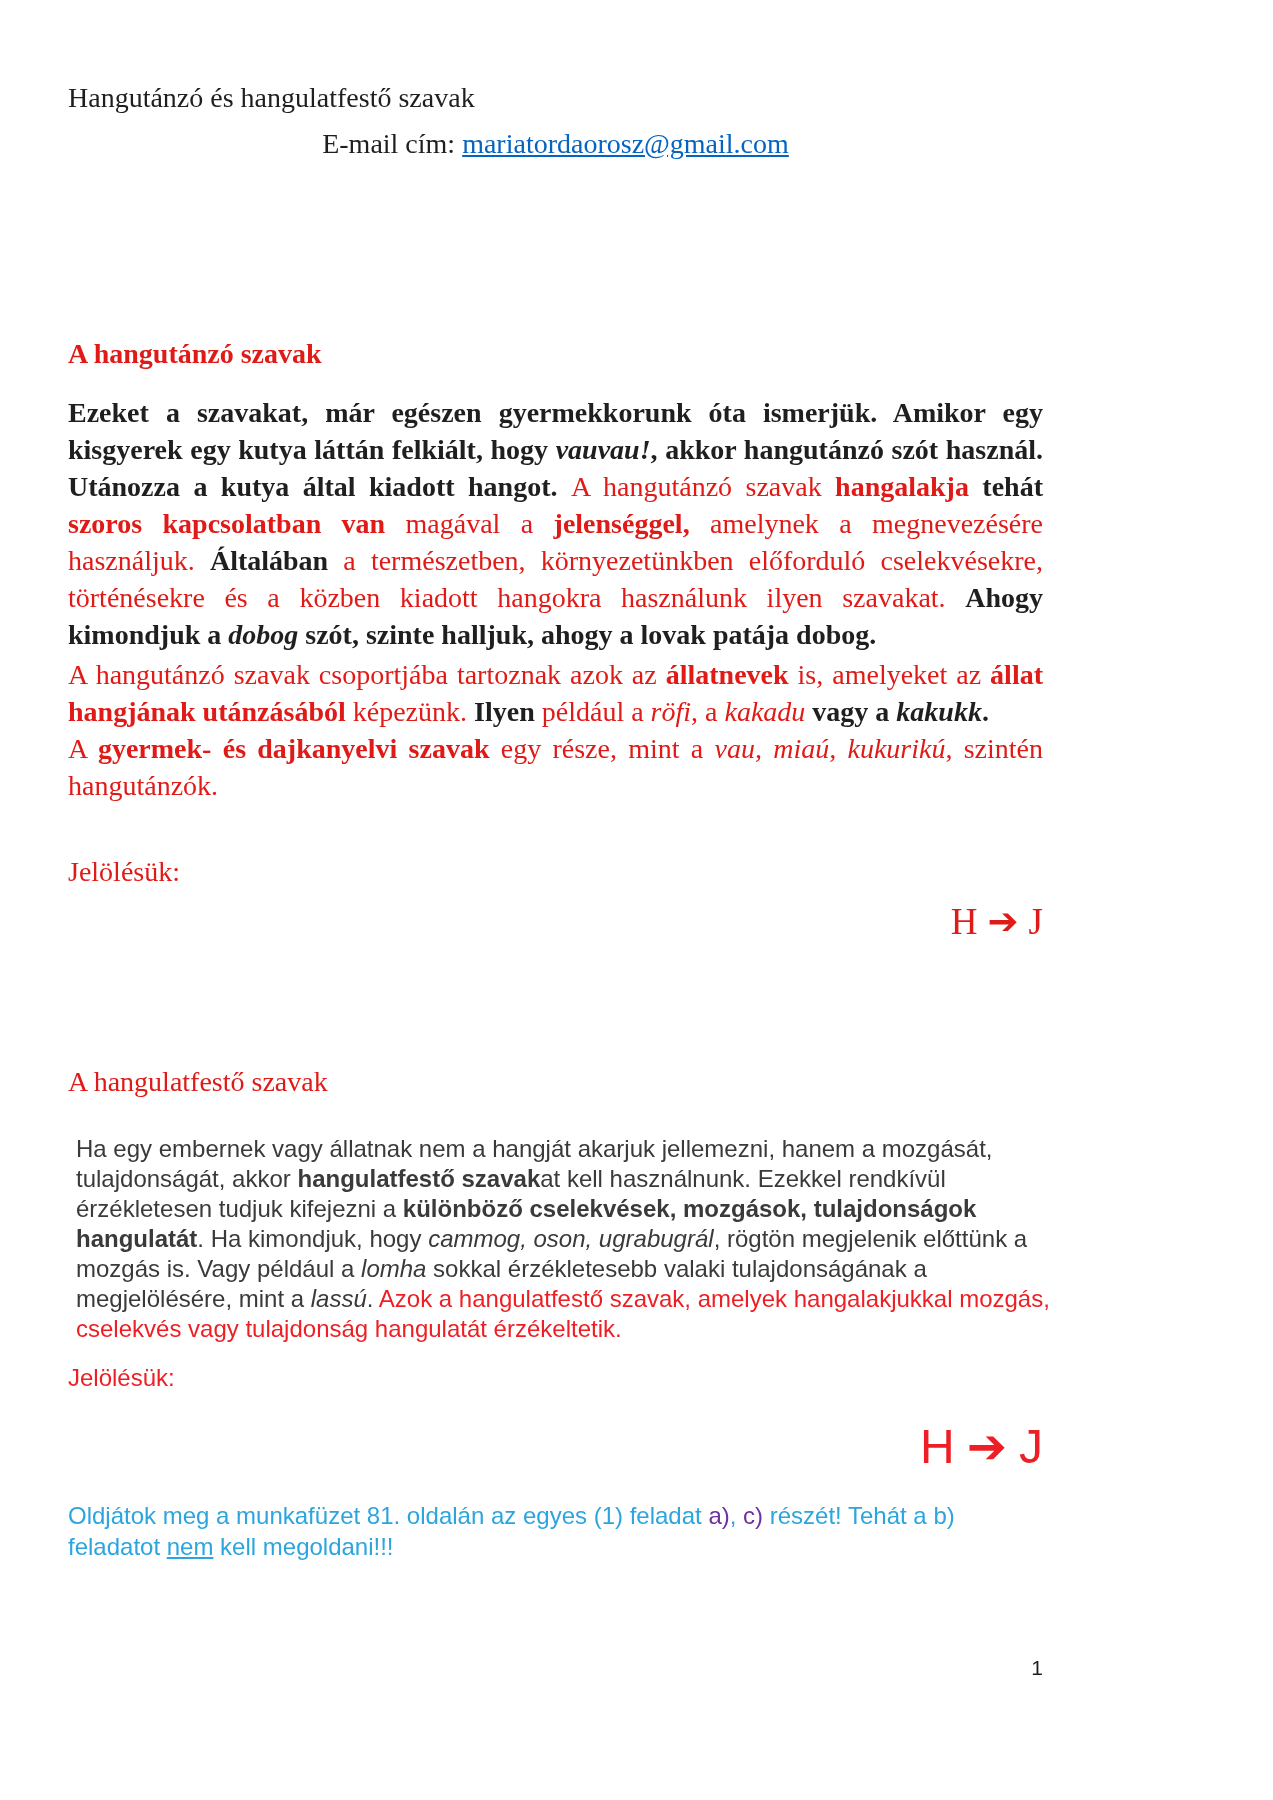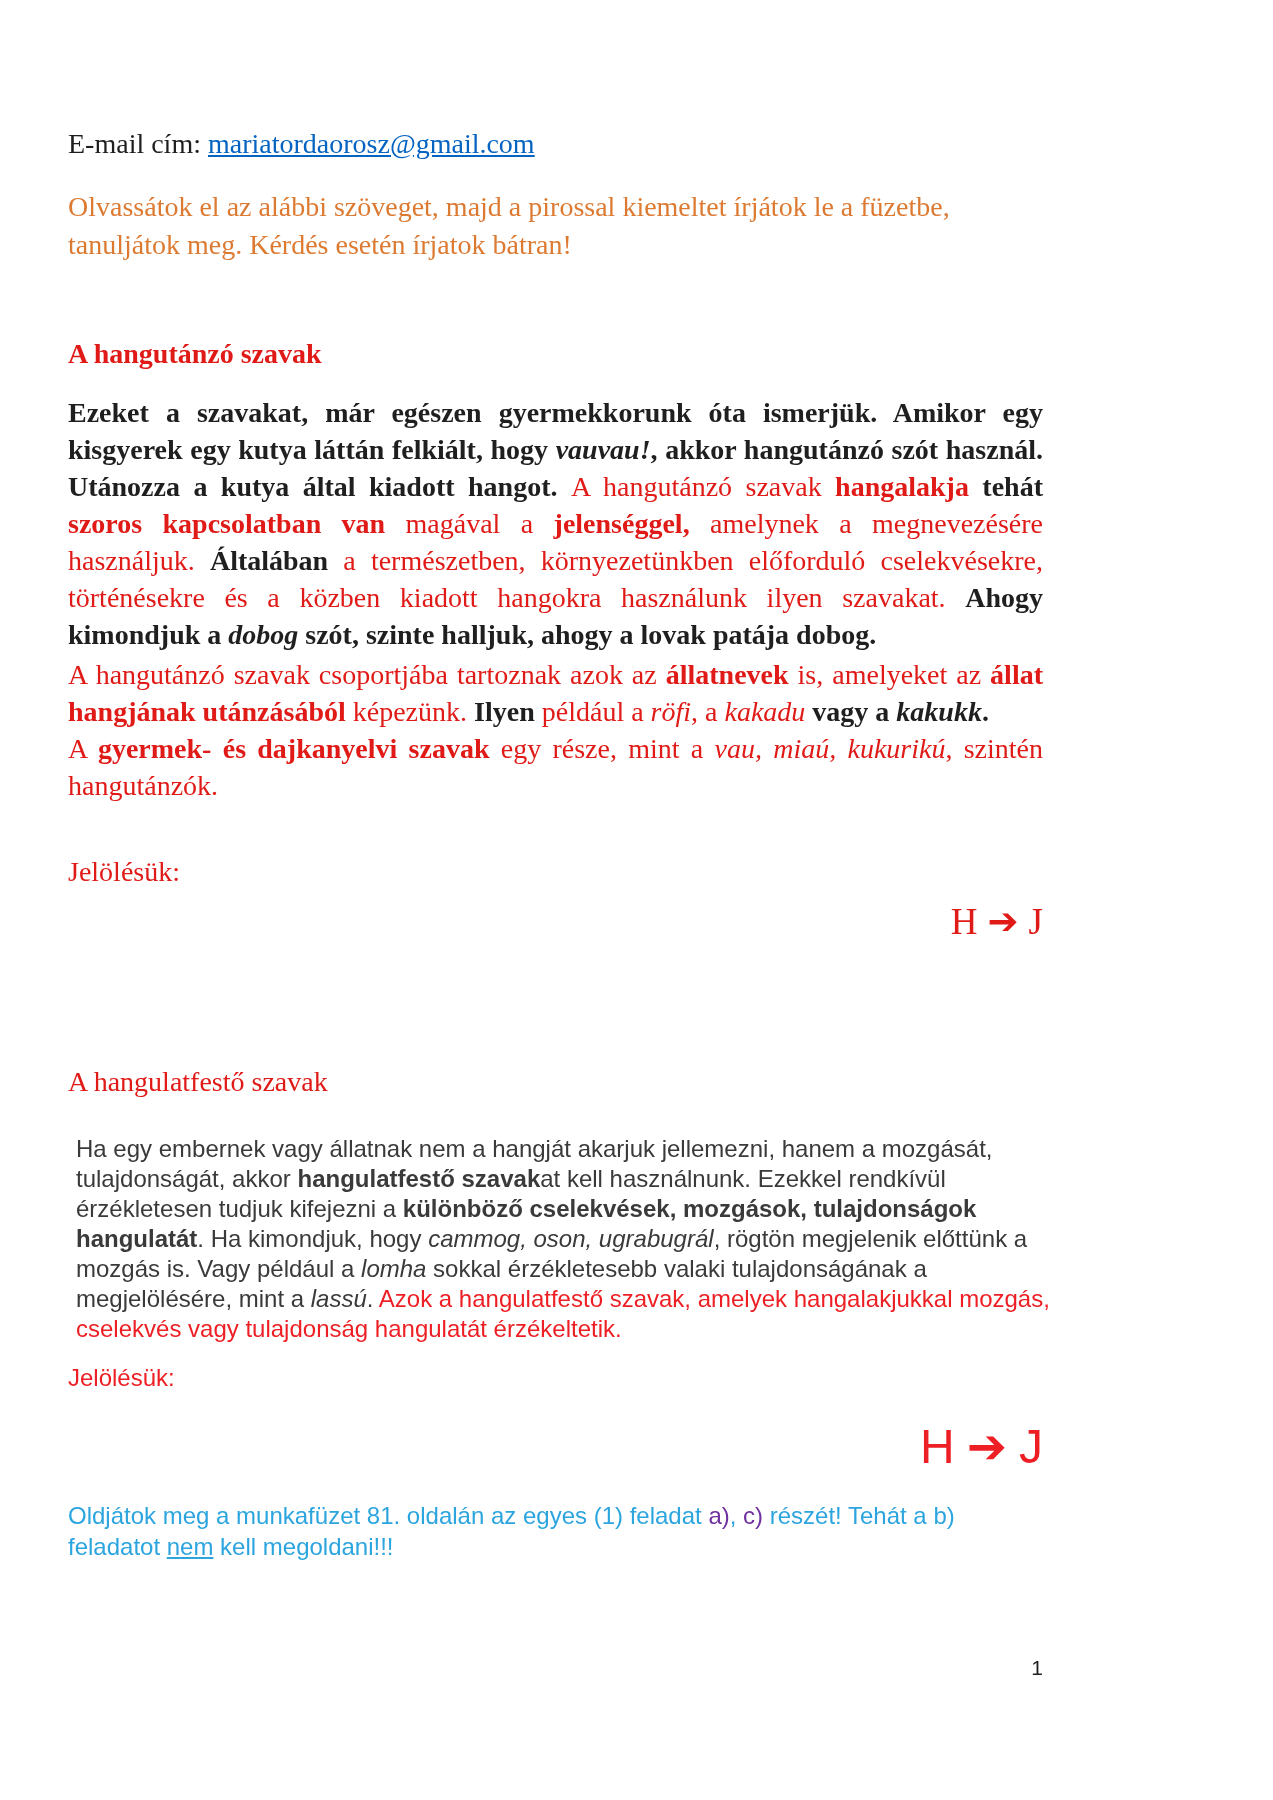--- a/index.html
+++ b/index.html
@@ -16,21 +16,21 @@
   .page{
     position:relative;
     width:1273px;height:1800px;
     background:#ffffff;
     font-family:"Liberation Serif", serif;
     color:var(--ink);
     overflow:hidden;
   }
   .abs{position:absolute;left:68px;width:975px;}
   .title{top:82px;font-size:28px;font-weight:normal;margin:0;}
-  .email-line{top:128px;text-align:left;font-size:28px;}
+  .email-line{top:128px;text-align:center;font-size:28px;}
   .email-link{color:var(--link);text-decoration:underline;cursor:pointer;}
   .intro{top:188px;font-size:28px;line-height:38px;color:var(--orange);margin:0;}
   .heading1{top:338px;font-size:28px;font-weight:bold;color:var(--red1);margin:0;}
   .para1{top:394px;font-size:28px;line-height:37px;text-align:justify;margin:0;}
   .para2{top:656px;font-size:28px;line-height:37px;text-align:justify;color:var(--red1);margin:0;}
   .jel1{top:856px;font-size:28px;color:var(--red1);margin:0;}
   .hj{text-align:right;color:var(--red1);}
   .hj1{top:900px;font-size:37px;}
   .arrow{font-family:"DejaVu Sans", sans-serif;font-weight:bold;margin:0 10px;}
   .heading2{top:1066px;font-size:28px;font-weight:normal;color:var(--red1);margin:0;}
@@ -48,26 +48,26 @@
   .k{color:var(--ink);font-weight:bold;}
   .p{color:var(--purple);}
   .u{text-decoration:underline;}
   .sr{color:var(--red2);}
 </style>
 </head>
 <body>
 
 <div class="page">
 
+  <h1 class="abs title">Hangutánzó és hangulatfestő szavak</h1>
 
   <div class="abs email-line">
     <span>E-mail cím: </span><a class="email-link">mariatordaorosz@gmail.com</a>
   </div>
 
-  <p class="abs intro">Olvassátok el az alábbi szöveget, majd a pirossal kiemeltet írjátok le a füzetbe, tanuljátok meg. Kérdés esetén írjatok bátran!</p>
 
   <h2 class="abs heading1">A hangutánzó szavak</h2>
 
   <p class="abs para1"><span class="k">Ezeket a szavakat, már egészen gyermekkorunk óta ismerjük. Amikor egy kisgyerek egy kutya láttán felkiált, hogy </span><span class="k i">vauvau!</span><span class="k">, akkor </span><span class="k b">hangutánzó szót</span><span class="k"> használ. Utánozza a kutya által kiadott hangot. </span><span class="r">A hangutánzó szavak </span><span class="r b">hangalakja</span><span class="k"> tehát </span><span class="r b">szoros kapcsolatban van</span><span class="r"> magával a </span><span class="r b">jelenséggel,</span><span class="r"> amelynek a megnevezésére használjuk. </span><span class="k">Általában</span><span class="r"> a természetben, környezetünkben előforduló cselekvésekre, történésekre és a közben kiadott hangokra használunk ilyen szavakat. </span><span class="k">Ahogy kimondjuk a </span><span class="k i">dobog</span><span class="k"> szót, szinte halljuk, ahogy a lovak patája dobog.</span></p>
 
   <p class="abs para2"><span class="r">A hangutánzó szavak csoportjába tartoznak azok az </span><span class="r b">állatnevek</span><span class="r"> is, amelyeket az </span><span class="r b">állat hangjának utánzásából</span><span class="r"> képezünk. </span><span class="k">Ilyen </span><span class="r">például a </span><span class="r i">röfi</span><span class="r">, a </span><span class="r i">kakadu</span><span class="k"> vagy a </span><span class="k i">kakukk</span><span class="k">.</span><br><span class="r">A </span><span class="r b">gyermek- és dajkanyelvi szavak</span><span class="r"> egy része, mint a </span><span class="r i">vau, miaú, kukurikú</span><span class="r">, szintén hangutánzók.</span></p>
 
   <p class="abs jel1">Jelölésük:</p>
 
   <div class="abs hj hj1">

